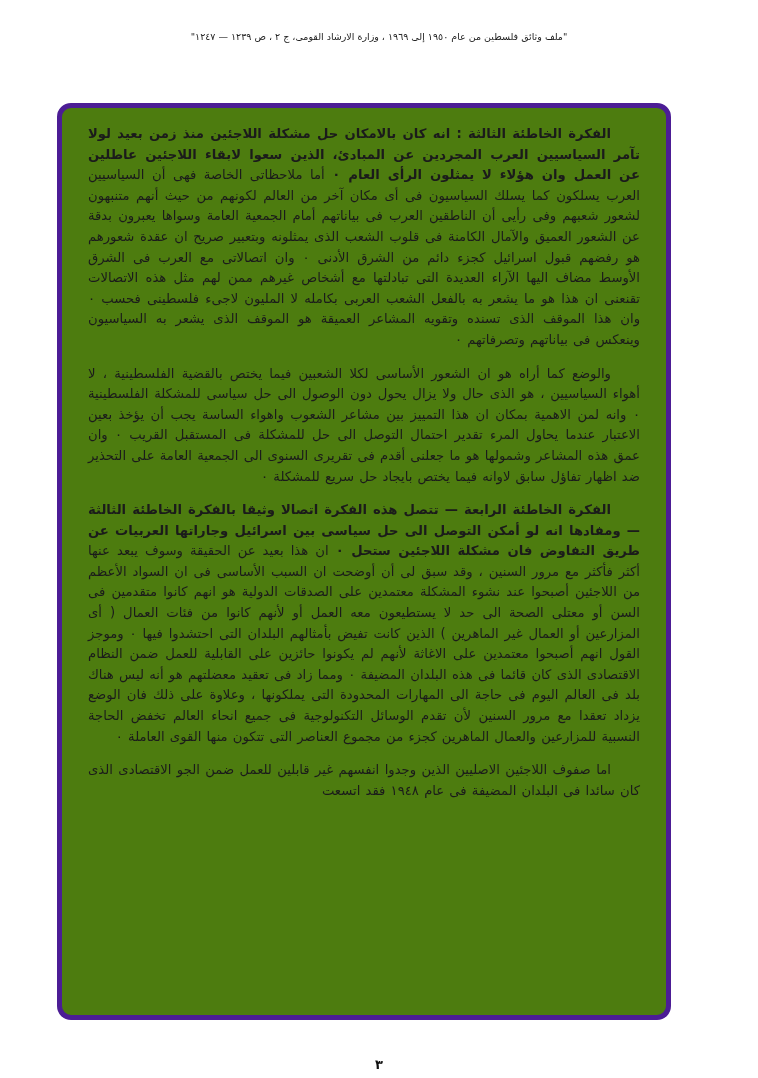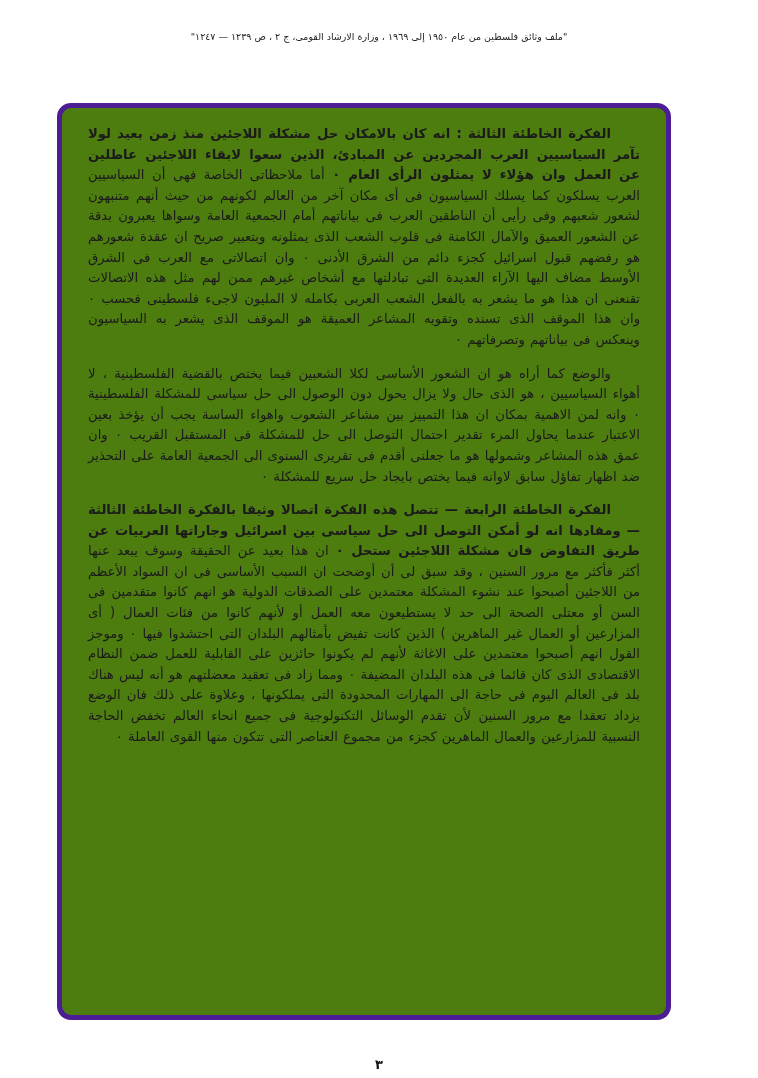--- a/index.html
+++ b/index.html
@@ -72,18 +72,19 @@
 
     <p><b>الفكرة الخاطئة الثالثة : انه كان بالامكان حل مشكلة اللاجئين منذ زمن بعيد لولا تآمر السياسيين العرب المجردين عن المبادئ، الذين سعوا لابقاء اللاجئين عاطلين عن العمل وان هؤلاء لا يمثلون الرأى العام ٠</b>
       <span>أما ملاحظاتى الخاصة فهى أن السياسيين العرب يسلكون كما يسلك السياسيون فى أى مكان آخر من العالم لكونهم من حيث أنهم متنبهون لشعور شعبهم وفى رأيى أن الناطقين العرب فى بياناتهم أمام الجمعية العامة وسواها يعبرون بدقة عن الشعور العميق والآمال الكامنة فى قلوب الشعب الذى يمثلونه وبتعبير صريح ان عقدة شعورهم هو رفضهم قبول اسرائيل كجزء دائم من الشرق الأدنى ٠ وان اتصالاتى مع العرب فى الشرق الأوسط مضاف اليها الآراء العديدة التى تبادلتها مع أشخاص غيرهم ممن لهم مثل هذه الاتصالات تقنعنى ان هذا هو ما يشعر به بالفعل الشعب العربى بكامله لا المليون لاجىء فلسطينى فحسب ٠ وان هذا الموقف الذى تسنده وتقويه المشاعر العميقة هو الموقف الذى يشعر به السياسيون وينعكس فى بياناتهم وتصرفاتهم ٠</span></p>
 
 
     <p><span>والوضع كما أراه هو ان الشعور الأساسى لكلا الشعبين فيما يختص بالقضية الفلسطينية ، لا أهواء السياسيين ، هو الذى حال ولا يزال يحول دون الوصول الى حل سياسى للمشكلة الفلسطينية ٠ وانه لمن الاهمية بمكان ان هذا التمييز بين مشاعر الشعوب واهواء الساسة يجب أن يؤخذ بعين الاعتبار عندما يحاول المرء تقدير احتمال التوصل الى حل للمشكلة فى المستقبل القريب ٠ وان عمق هذه المشاعر وشمولها هو ما جعلنى أقدم فى تقريرى السنوى الى الجمعية العامة على التحذير ضد اظهار تفاؤل سابق لاوانه فيما يختص بايجاد حل سريع للمشكلة ٠</span></p>
 
     <p><b>الفكرة الخاطئة الرابعة — تتصل هذه الفكرة اتصالا وثيقا بالفكرة الخاطئة الثالثة — ومفادها انه لو أمكن التوصل الى حل سياسى بين اسرائيل وجاراتها العربيات عن طريق التفاوض فان مشكلة اللاجئين ستحل ٠</b>
       <span>ان هذا بعيد عن الحقيقة وسوف يبعد عنها أكثر فأكثر مع مرور السنين ، وقد سبق لى أن أوضحت ان السبب الأساسى فى ان السواد الأعظم من اللاجئين أصبحوا عند نشوء المشكلة معتمدين على الصدقات الدولية هو انهم كانوا متقدمين فى السن أو معتلى الصحة الى حد لا يستطيعون معه العمل أو لأنهم كانوا من فئات العمال ( أى المزارعين أو العمال غير الماهرين ) الذين كانت تفيض بأمثالهم البلدان التى احتشدوا فيها ٠ وموجز القول انهم أصبحوا معتمدين على الاغاثة لأنهم لم يكونوا حائزين على القابلية للعمل ضمن النظام الاقتصادى الذى كان قائما فى هذه البلدان المضيفة ٠ ومما زاد فى تعقيد معضلتهم هو أنه ليس هناك بلد فى العالم اليوم فى حاجة الى المهارات المحدودة التى يملكونها ، وعلاوة على ذلك فان الوضع يزداد تعقدا مع مرور السنين لأن تقدم الوسائل التكنولوجية فى جميع انحاء العالم تخفض الحاجة النسبية للمزارعين والعمال الماهرين كجزء من مجموع العناصر التى تتكون منها القوى العاملة ٠</span></p>
 
+    <p><span>اما صفوف اللاجئين الاصليين الذين وجدوا انفسهم غير قابلين للعمل ضمن الجو الاقتصادى الذى كان سائدا فى البلدان المضيفة فى عام ١٩٤٨ فقد اتسعت</span></p>
 
   </div>
 
   <div class="page-number">٣</div>
 
 </div>
 
 </body></html>

